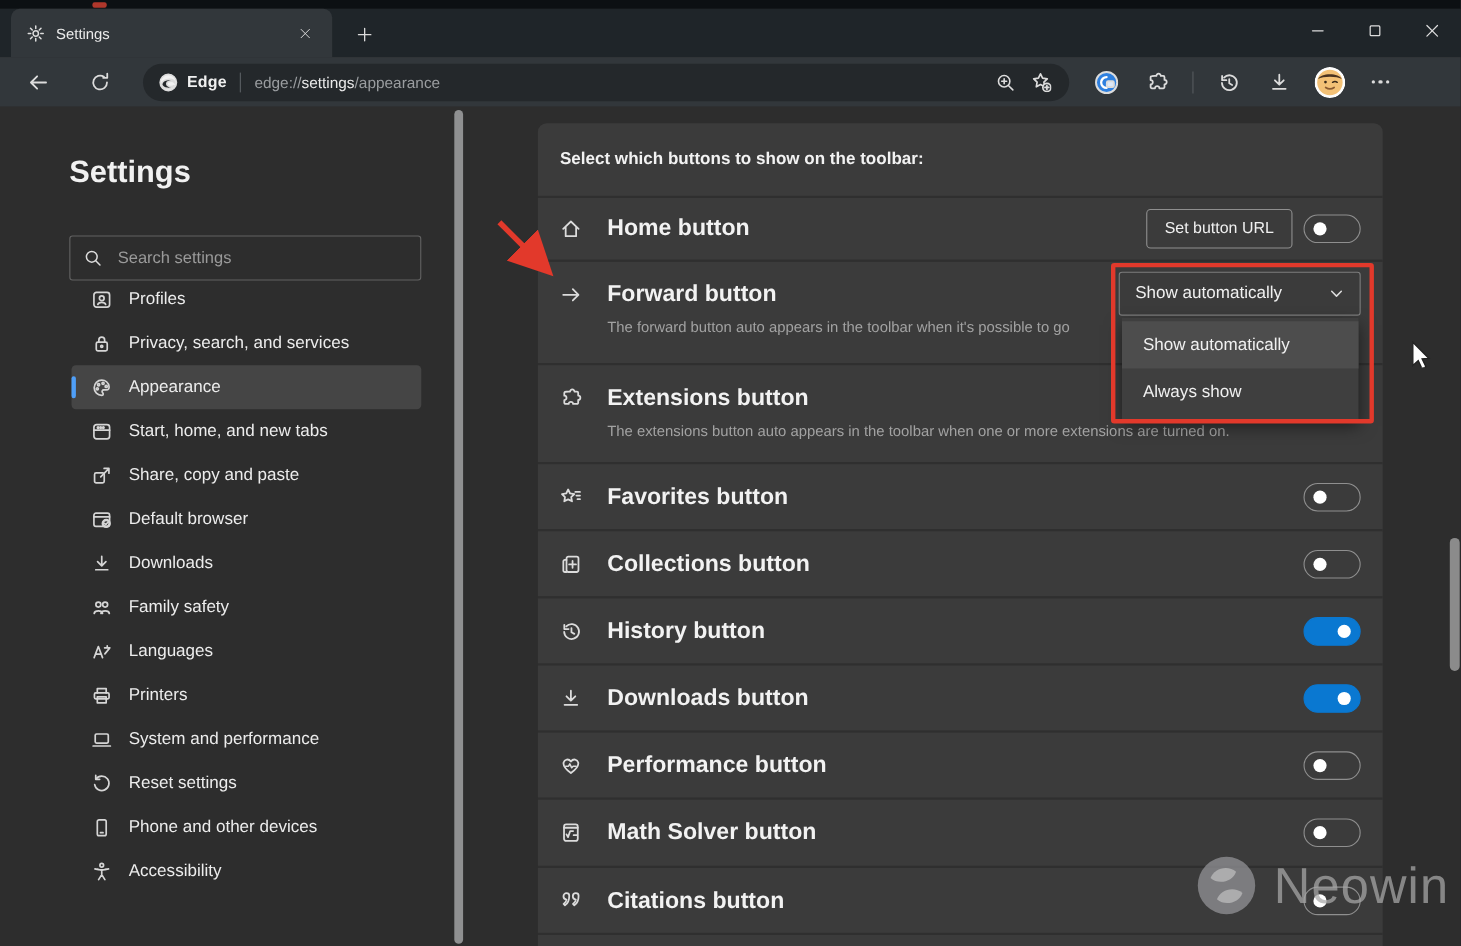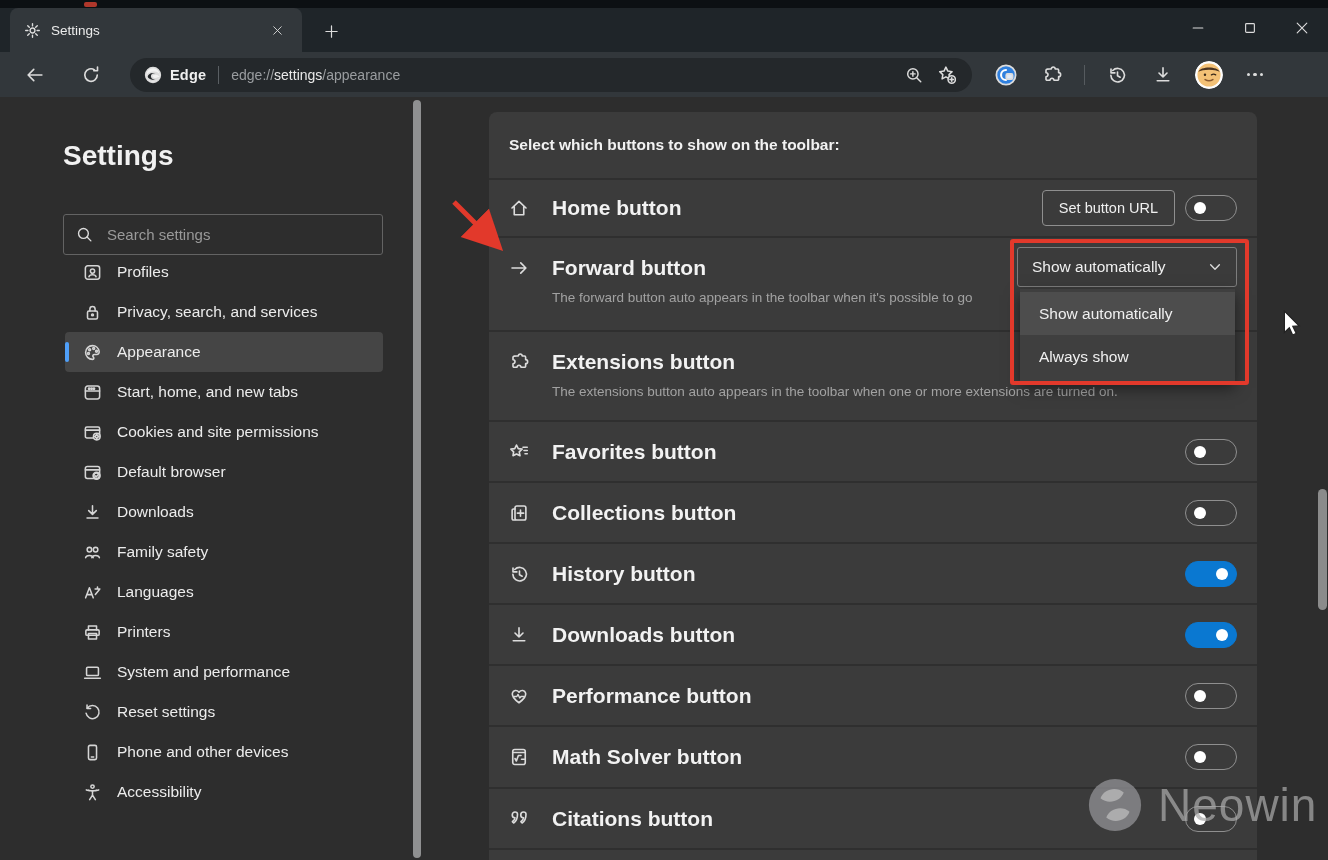--- a/index.html
+++ b/index.html
@@ -403,23 +403,23 @@
         <span>Appearance</span>
       </div>
     <div class="sb-item">
         <svg class="ic">
           <use href="#i-start"></use>
         </svg>
         <span>Start, home, and new tabs</span>
       </div>
     <div class="sb-item">
         <svg class="ic">
-          <use href="#i-cookies"></use>
-        </svg>
-        <span>Cookies and site permissions</span>
+          <use href="#i-share"></use>
+        </svg>
+        <span>Share, copy and paste</span>
       </div>
     <div class="sb-item">
         <svg class="ic">
           <use href="#i-defbrowser"></use>
         </svg>
         <span>Default browser</span>
       </div>
     <div class="sb-item">
         <svg class="ic">
           <use href="#i-download"></use>

